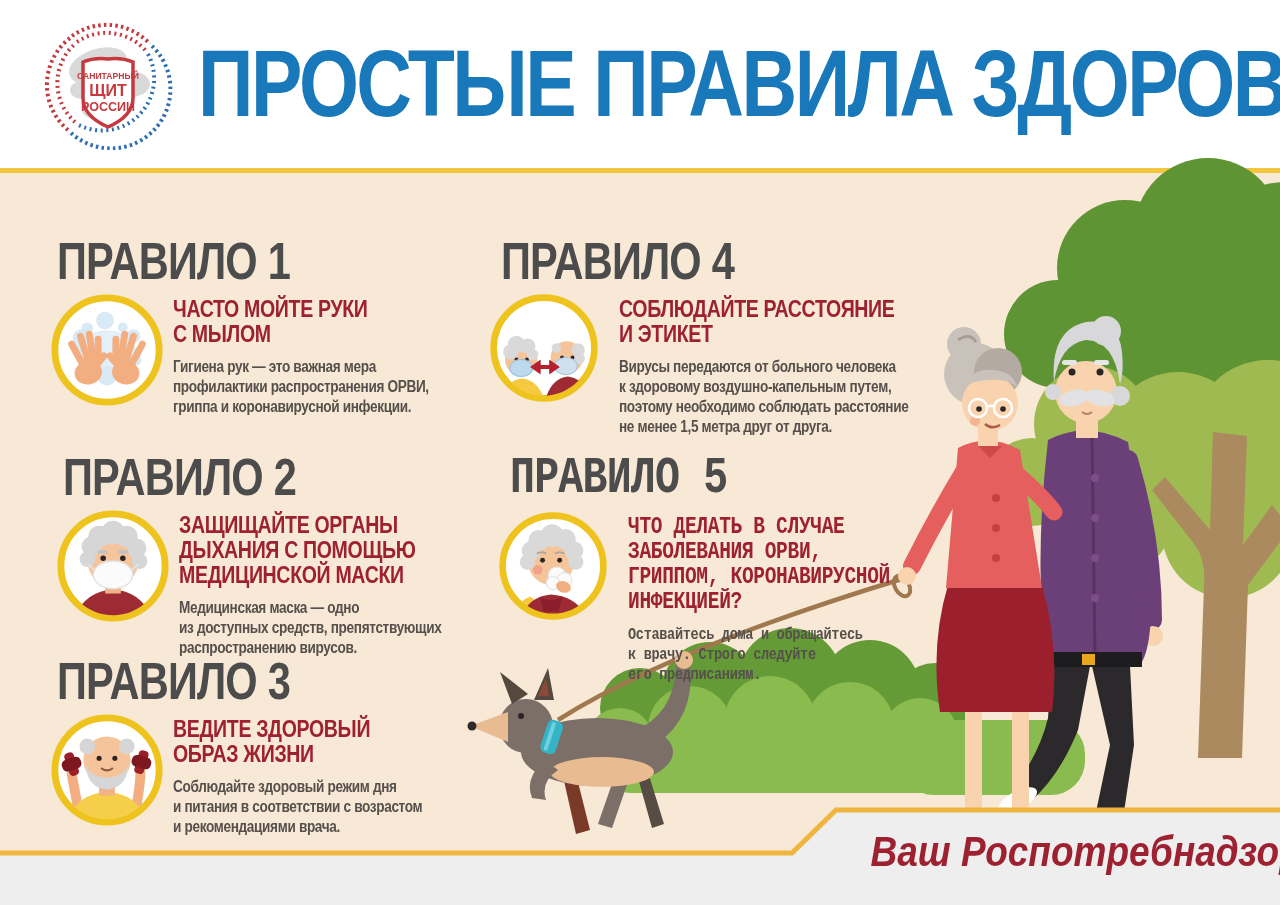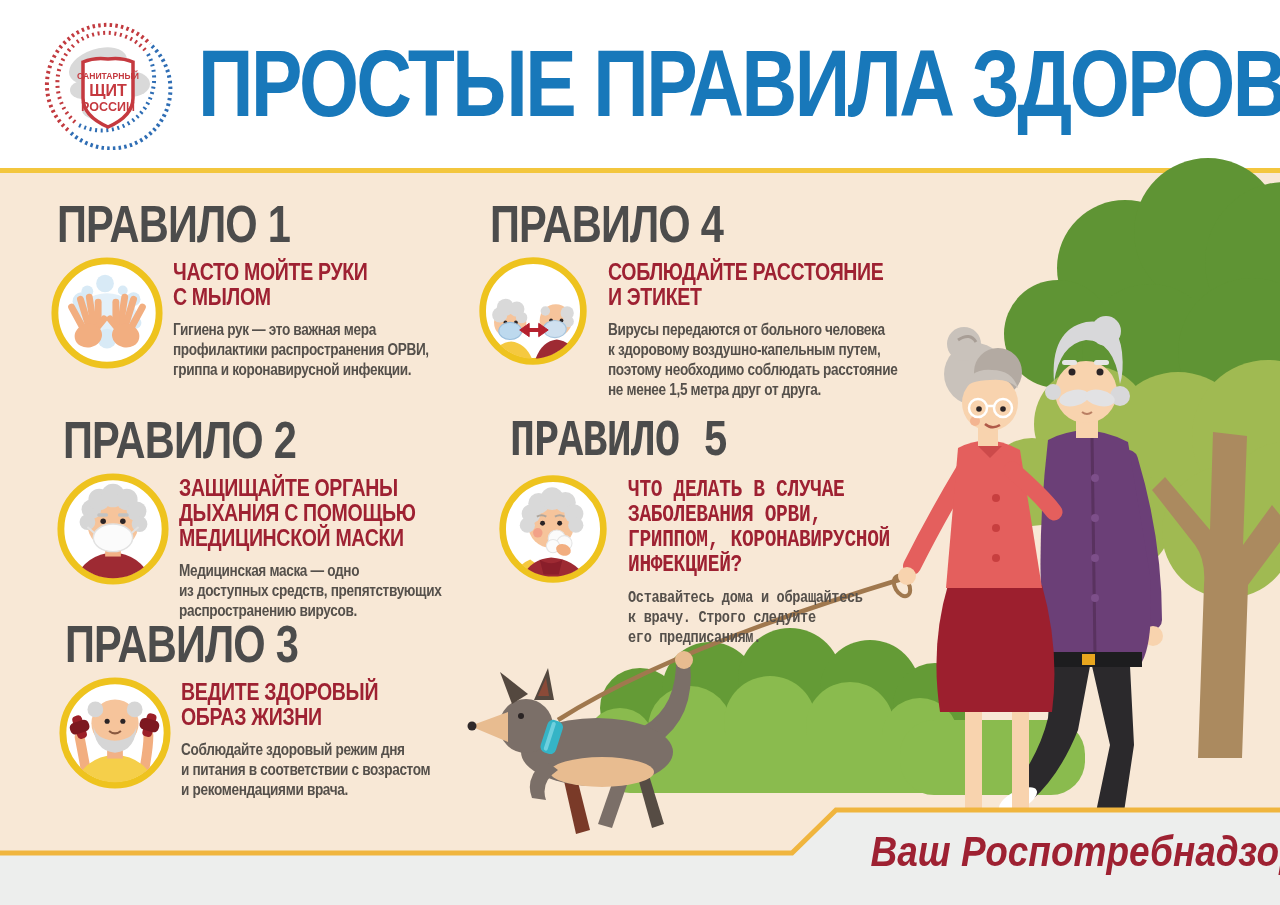--- a/index.html
+++ b/index.html
@@ -10,21 +10,21 @@
   .header{position:absolute;left:0;top:0;width:1280px;height:120px;background:#ffffff;}
   .divider{position:absolute;left:0;top:168px;width:1280px;height:5px;background:#f3c63e;}
   .body-bg{position:absolute;left:0;top:173px;width:1280px;height:732px;background:#f8e8d6;}
   .logo{position:absolute;left:42px;top:18px;width:132px;height:132px;}
   .title{
     position:absolute;left:198px;top:28px;line-height:112px;font-size:94px;font-weight:bold;
     color:#1878ba;letter-spacing:-3px;white-space:nowrap;
     transform:scaleX(0.82);transform-origin:left center;
   }
   .scene{position:absolute;left:0;top:0;width:1280px;height:905px;z-index:1;pointer-events:none;}
-  .rule{position:absolute;width:430px;z-index:2;}
+  .rule{position:absolute;width:430px;z-index:2;margin-top:37px;}
   .rule-heading{
     font-size:52px;line-height:56px;font-weight:bold;color:#4c4c4c;letter-spacing:-1px;
     transform:scaleX(0.8);transform-origin:left top;white-space:nowrap;
   }
   .icon-wrap{position:absolute;left:-9px;top:58px;width:118px;height:118px;display:block;}
   .col2 .icon-wrap{left:-14px;width:114px;height:114px;}
   .rule-text{
     position:absolute;left:116px;top:64px;width:330px;
     transform:scaleX(0.85);transform-origin:left top;
   }
@@ -32,22 +32,22 @@
   .rule-subtitle{
     font-size:23px;line-height:25px;font-weight:bold;color:#9e2132;
     letter-spacing:-0.4px;white-space:pre;
   }
   .rule-body{
     margin-top:10px;font-size:16px;line-height:20px;font-weight:bold;color:#55504b;
     letter-spacing:-0.4px;white-space:pre;
   }
   .r1{left:57px;top:196px;}
   .r2{left:63px;top:412px;}
-  .r3{left:65px;top:616px;}
-  .r4{left:490px;top:196px;}
+  .r3{left:57px;top:616px;}
+  .r4{left:501px;top:196px;}
   .r5{left:510px;top:414px;font-family:Liberation Mono, monospace;}
   .footer-text{
     position:absolute;left:842px;top:826px;width:408px;z-index:3;text-align:center;
     font-size:43px;line-height:50px;font-weight:bold;font-style:italic;color:#9e2132;
     transform:scaleX(0.86);transform-origin:center top;white-space:nowrap;
   }
 </style>
 </head>
 <body>
 

